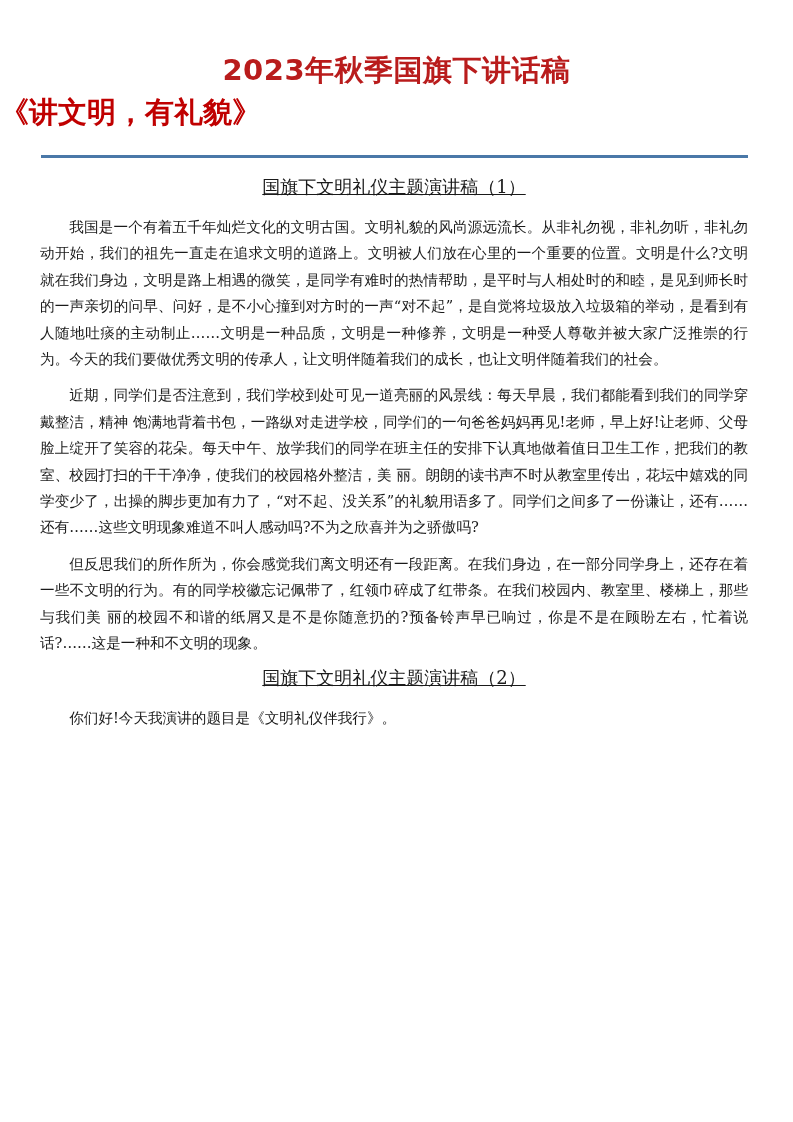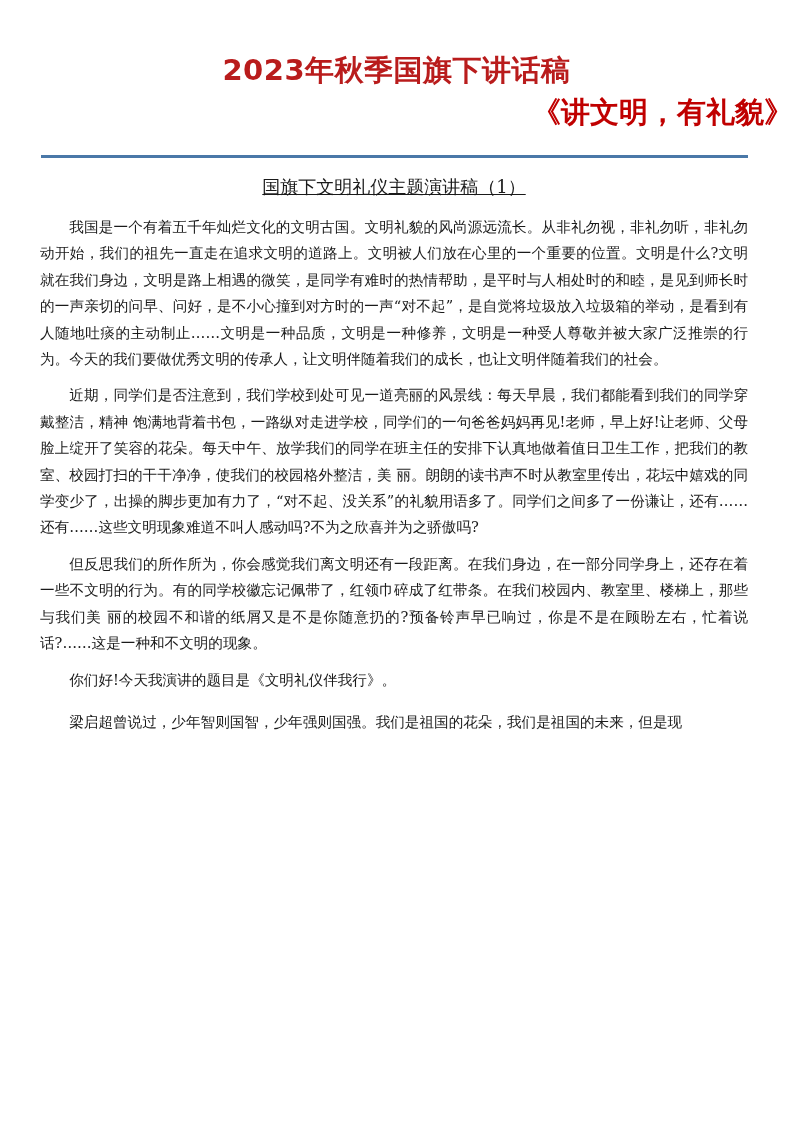--- a/index.html
+++ b/index.html
@@ -1,21 +1,21 @@
 <!DOCTYPE html>
 <html><head>
 <meta charset="utf-8">
 <style>
   html, body { margin: 0; padding: 0; background: #ffffff; }
   body { width: 793px; height: 1122px; position: relative; overflow: hidden;
          font-family: "DejaVu Serif", "Liberation Serif", serif; color: #1a1a1a; }
   .title1 { position: absolute; top: 52px; left: 0; width: 793px; text-align: center;
             font-family: "DejaVu Sans", "Liberation Sans", sans-serif; font-weight: bold;
             font-size: 29px; line-height: 36px; color: #b91c1c; letter-spacing: 0.5px; }
-  .title2 { position: absolute; top: 94px; left: 0; width: 793px; text-align: right;
+  .title2 { position: absolute; top: 94px; left: 0; width: 793px; text-align: left;
             font-family: "DejaVu Sans", "Liberation Sans", sans-serif; font-weight: bold;
             font-size: 29px; line-height: 36px; color: #c00000; }
   .rule { position: absolute; top: 155px; left: 41px; width: 707px; height: 3px; background: #4a78a8; }
   .content { position: absolute; top: 176px; left: 40px; width: 708px; font-size: 14.6px; }
   .section-heading { text-align: center; font-size: 18px; line-height: 22px; margin: 0 0 16px 0; text-decoration: underline; }
   .para { text-indent: 2em; line-height: 26.4px; margin: 0 0 10px 0; text-align: justify; }
   .para.noindent-l { text-indent: 0; padding-left: 2em; margin-bottom: 16px; }
 </style>
 </head>
 <body>
@@ -23,15 +23,15 @@
 <div class="title1">2023年秋季国旗下讲话稿</div>
 <div class="title2">《讲文明，有礼貌》</div>
 <div class="rule"></div>
 
 <div class="content">
   <div class="section-heading">国旗下文明礼仪主题演讲稿（1）</div>
   <p class="para">我国是一个有着五千年灿烂文化的文明古国。文明礼貌的风尚源远流长。从非礼勿视，非礼勿听，非礼勿动开始，我们的祖先一直走在追求文明的道路上。文明被人们放在心里的一个重要的位置。文明是什么?文明就在我们身边，文明是路上相遇的微笑，是同学有难时的热情帮助，是平时与人相处时的和睦，是见到师长时的一声亲切的问早、问好，是不小心撞到对方时的一声“对不起”，是自觉将垃圾放入垃圾箱的举动，是看到有人随地吐痰的主动制止……文明是一种品质，文明是一种修养，文明是一种受人尊敬并被大家广泛推崇的行为。今天的我们要做优秀文明的传承人，让文明伴随着我们的成长，也让文明伴随着我们的社会。</p>
   <p class="para">近期，同学们是否注意到，我们学校到处可见一道亮丽的风景线：每天早晨，我们都能看到我们的同学穿戴整洁，精神 饱满地背着书包，一路纵对走进学校，同学们的一句爸爸妈妈再见!老师，早上好!让老师、父母脸上绽开了笑容的花朵。每天中午、放学我们的同学在班主任的安排下认真地做着值日卫生工作，把我们的教室、校园打扫的干干净净，使我们的校园格外整洁，美 丽。朗朗的读书声不时从教室里传出，花坛中嬉戏的同学变少了，出操的脚步更加有力了，“对不起、没关系”的礼貌用语多了。同学们之间多了一份谦让，还有……还有……这些文明现象难道不叫人感动吗?不为之欣喜并为之骄傲吗?</p>
   <p class="para">但反思我们的所作所为，你会感觉我们离文明还有一段距离。在我们身边，在一部分同学身上，还存在着一些不文明的行为。有的同学校徽忘记佩带了，红领巾碎成了红带条。在我们校园内、教室里、楼梯上，那些与我们美 丽的校园不和谐的纸屑又是不是你随意扔的?预备铃声早已响过，你是不是在顾盼左右，忙着说话?……这是一种和不文明的现象。</p>
 
+  <div class="section-heading">国旗下文明礼仪主题演讲稿（2）</div>
   <p class="para noindent-l">你们好!今天我演讲的题目是《文明礼仪伴我行》。</p>
-  <p class="para noindent-l">梁启超曾说过，少年智则国智，少年强则国强。我们是祖国的花朵，我们是祖国的未来，但是现</p>
 </div>
 
 </body></html>

